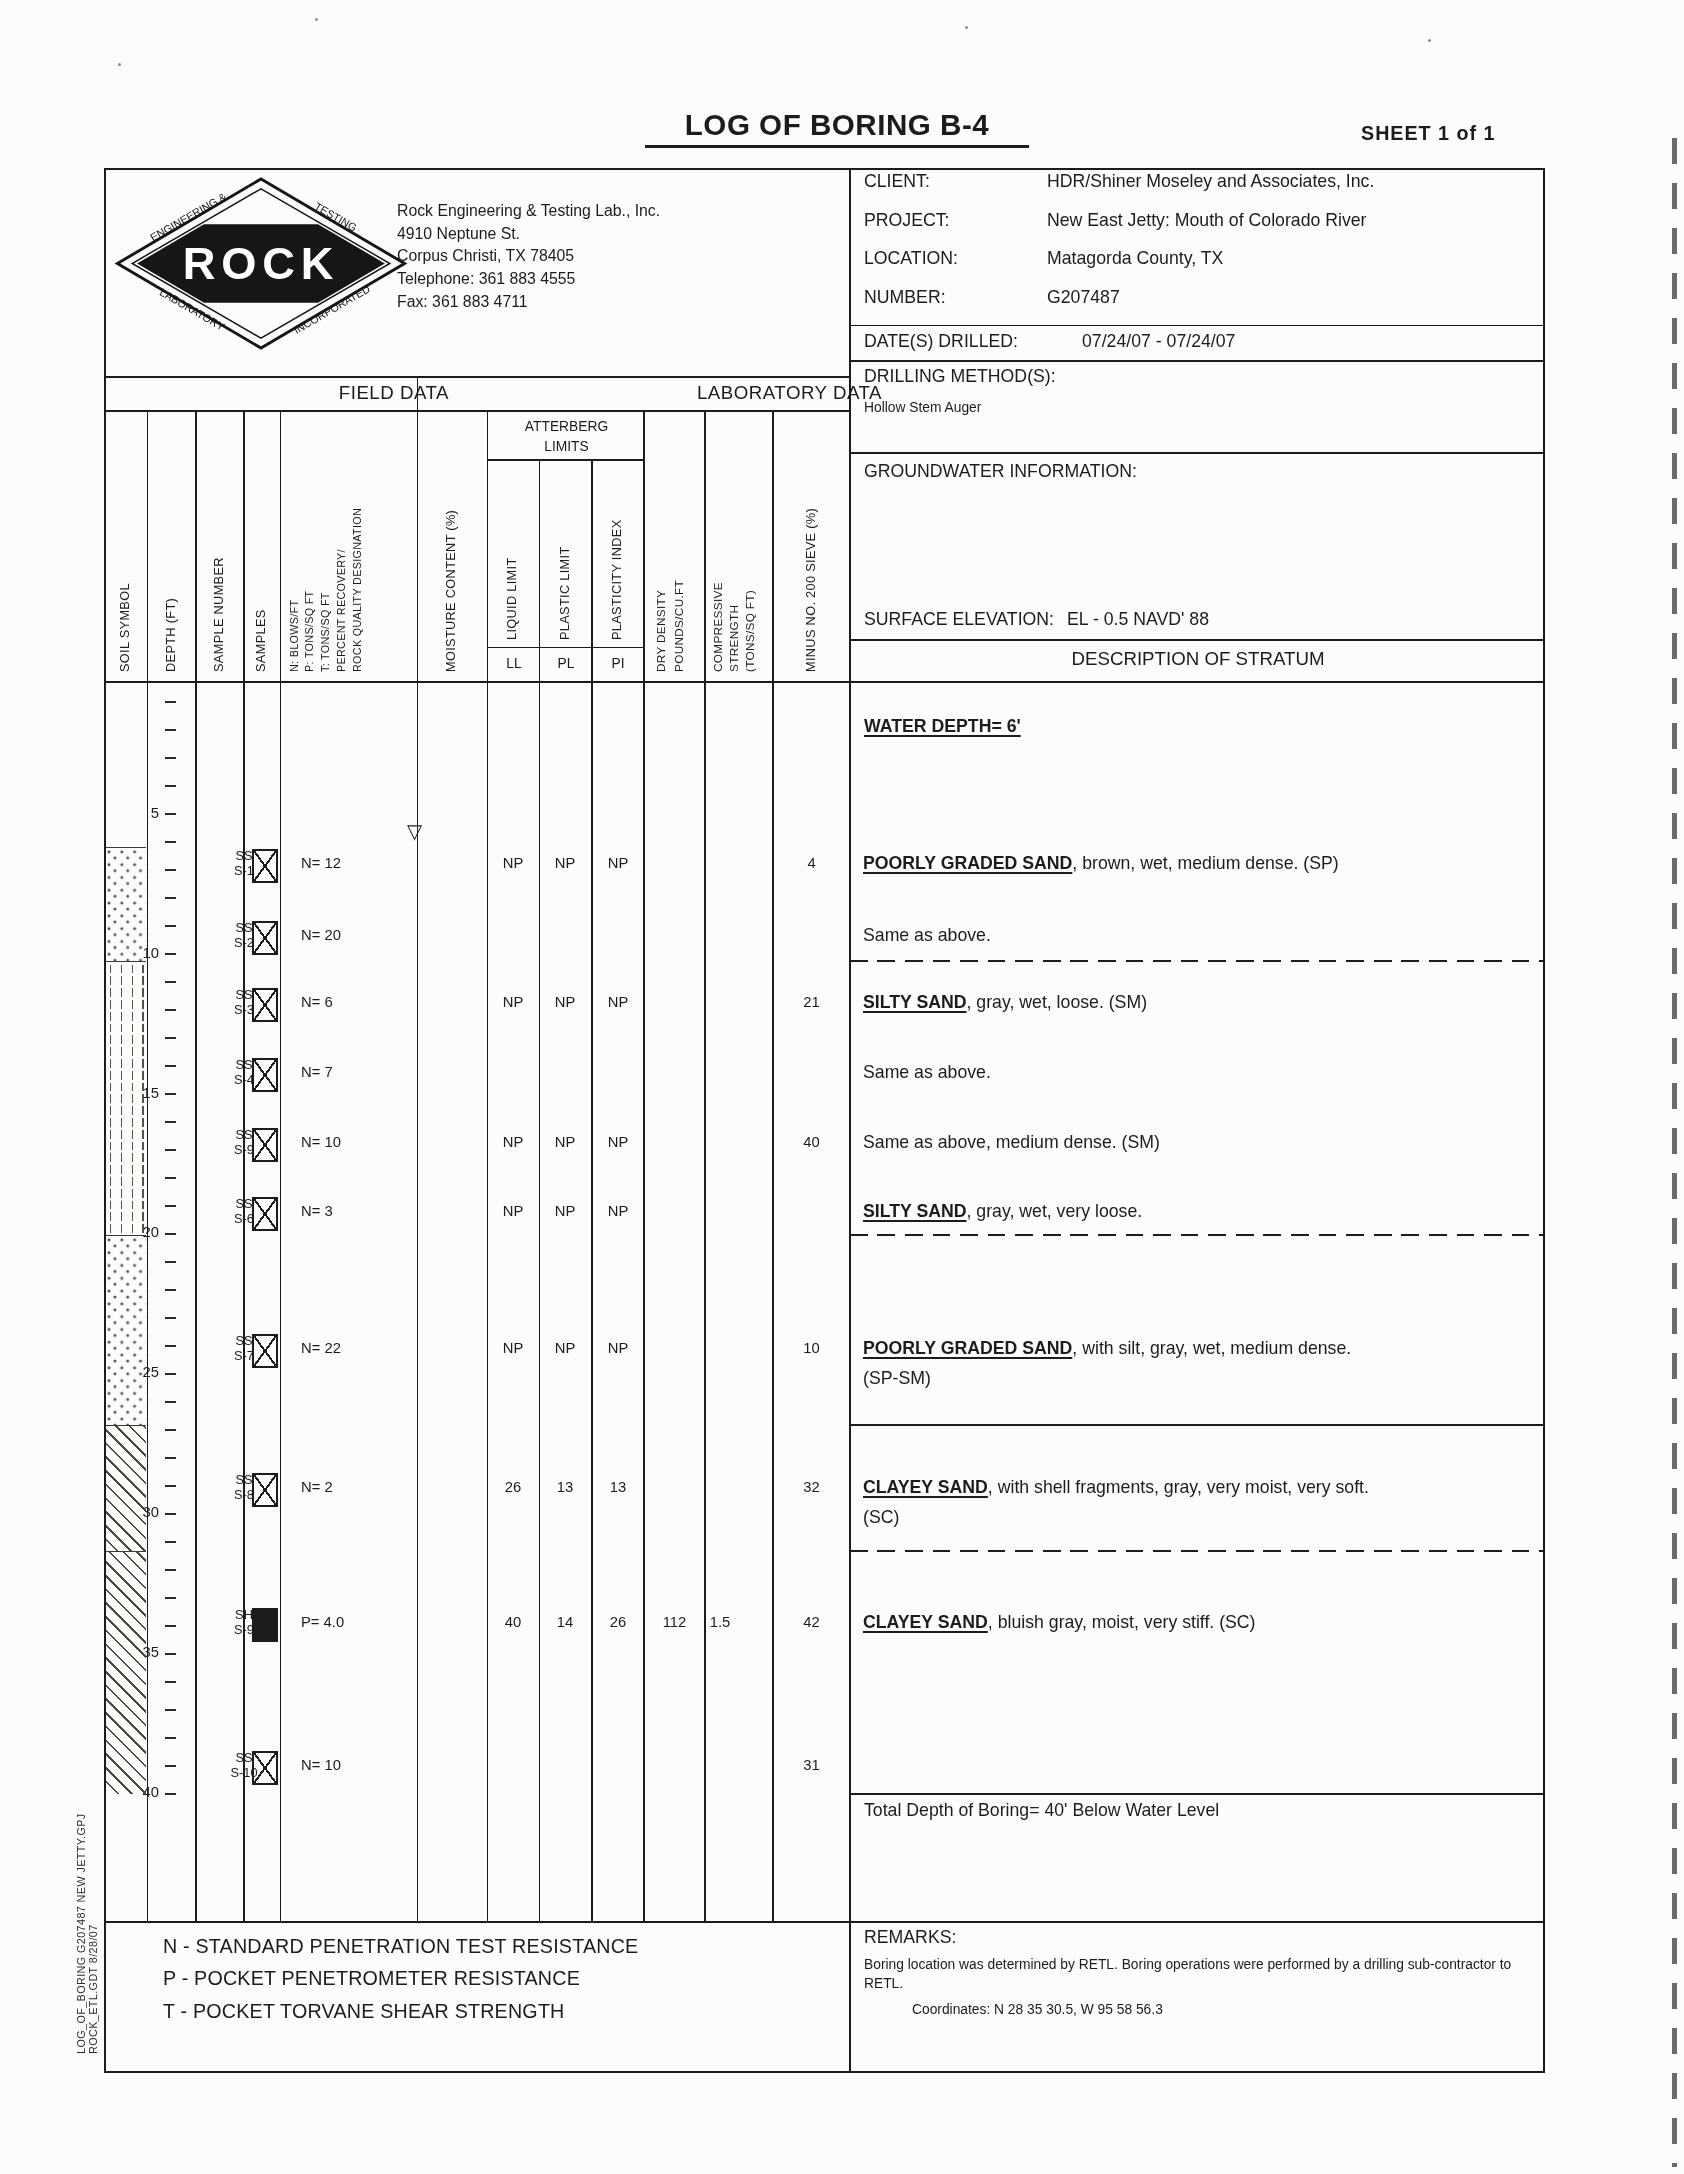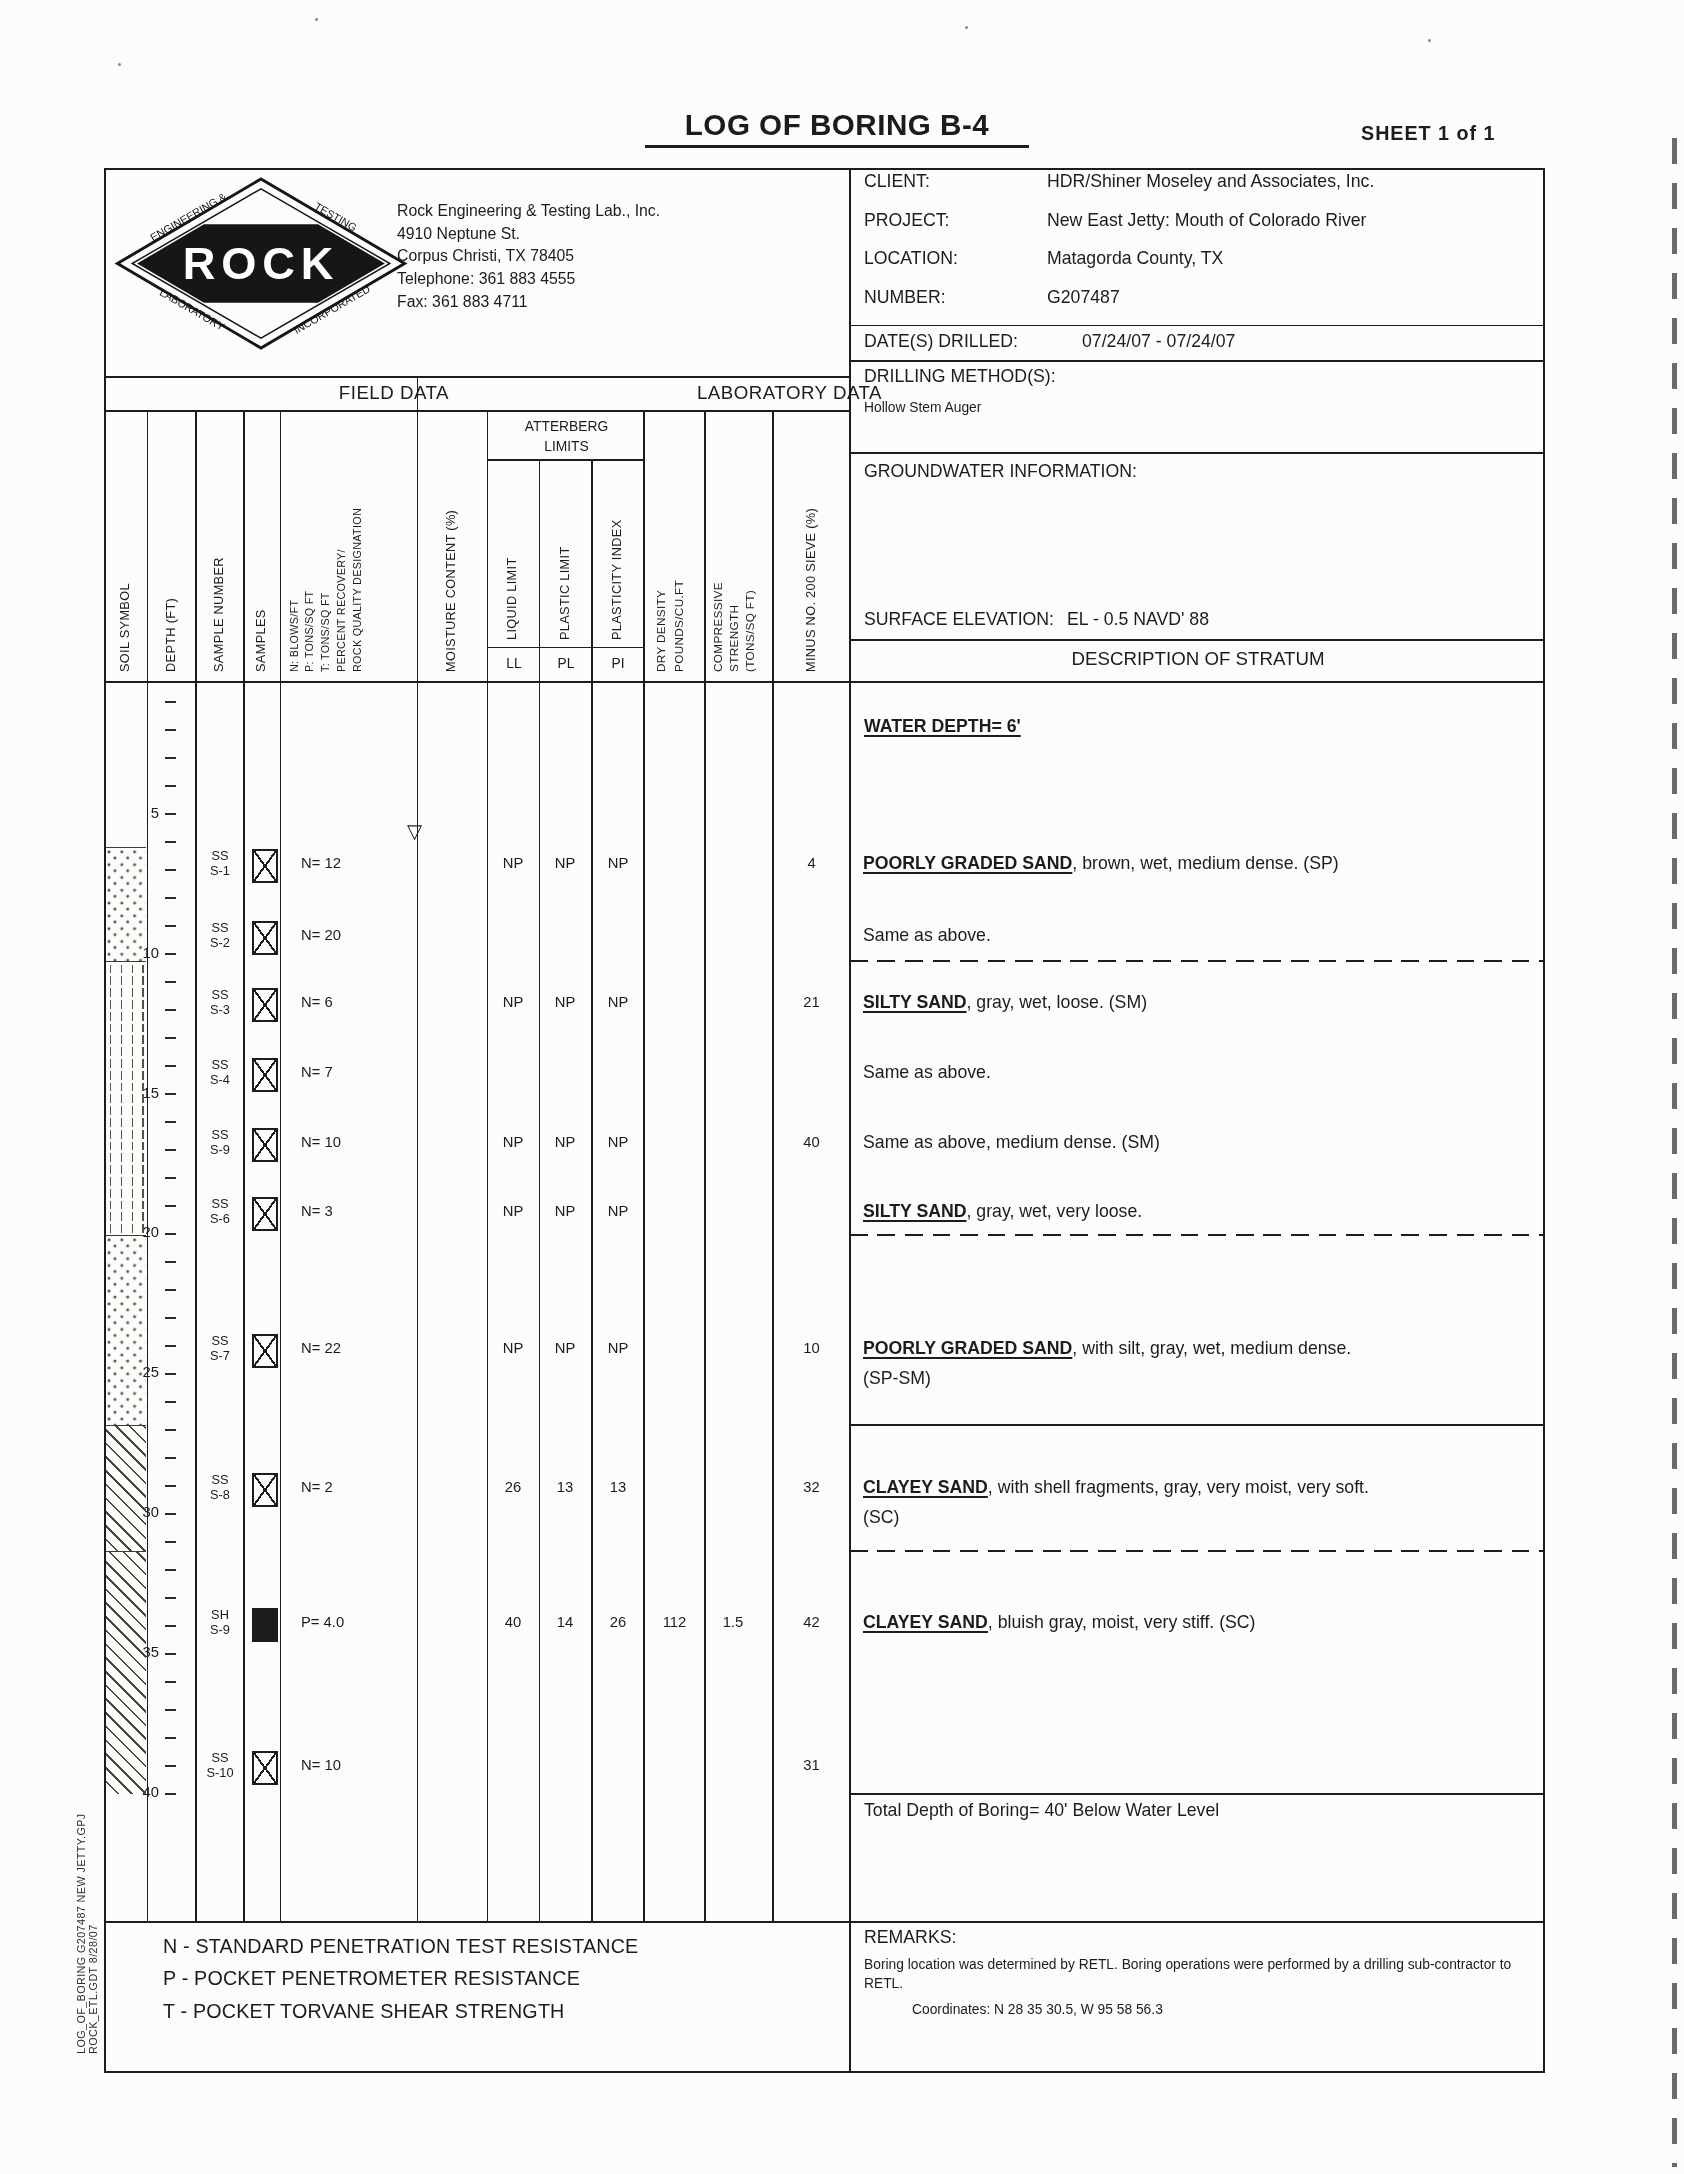--- a/index.html
+++ b/index.html
@@ -35,29 +35,29 @@
       radial-gradient(circle at 8.9px 9.9px,#55524c 1.1px,transparent 1.8px);
       background-size:12.8px 12.8px;}
   .pat-sm{background-image:
       repeating-linear-gradient(0deg,#fcfcfa 0 3px,transparent 3px 11.8px),
       repeating-linear-gradient(90deg,transparent 0 3.9px,#55524c 3.9px 5.4px,transparent 5.4px 10.8px);}
   .pat-sc{background-image:
       repeating-linear-gradient(45deg,transparent 0 7.9px,#4a4741 7.9px 9.7px);}
 
   .row{position:absolute;left:104px;width:1442px;height:29.6px;}
   .row .c{position:absolute;top:0;height:29.6px;}
-  .num{left:92px;width:48px;text-align:center;font-size:12.8px;line-height:14.8px;}
+  .num{left:92px;width:48px;text-align:center;font-size:12.8px;line-height:14.8px;padding-left:24px;}
   .sym{left:148px;top:1px;width:21.7px;height:25.6px;border:2px solid #1c1c1c;background:
     linear-gradient(to top right,transparent calc(50% - 1px),#1c1c1c calc(50% - 1px),#1c1c1c calc(50% + 1px),transparent calc(50% + 1px)),
     linear-gradient(to bottom right,transparent calc(50% - 1px),#1c1c1c calc(50% - 1px),#1c1c1c calc(50% + 1px),transparent calc(50% + 1px));}
   .sym.fill{background:#1c1c1c;}
   .blow{left:197px;width:138px;font-size:14.8px;line-height:29.6px;}
   .val{text-align:center;font-size:14.8px;line-height:29.6px;}
   .ll{left:383px;width:52px}.pl{left:435px;width:52px}.pi{left:488px;width:52px}
-  .dd{left:540px;width:61px}.cs{left:601px;width:56px}.m2{left:669px;width:77px}
+  .dd{left:540px;width:61px}.cs{left:588px;width:56px}.m2{left:669px;width:77px}
   .desc{left:759px;width:645px;font-size:17.7px;line-height:29.6px;white-space:normal;height:auto;}
   .lead{font-weight:bold;text-decoration:underline;text-underline-offset:3px;text-decoration-thickness:2px;}
 
   .ilabel{font-size:17.7px;}
   .ival{font-size:17.7px;}
   .small{font-size:13.8px;}
   .legend-line{font-size:19.7px;letter-spacing:0.2px;}
   .remarks-body{font-size:13.8px;line-height:18.7px;white-space:normal;width:662px;}
 
   .sidebar{position:absolute;left:75px;top:1813px;height:241px;writing-mode:vertical-rl;

